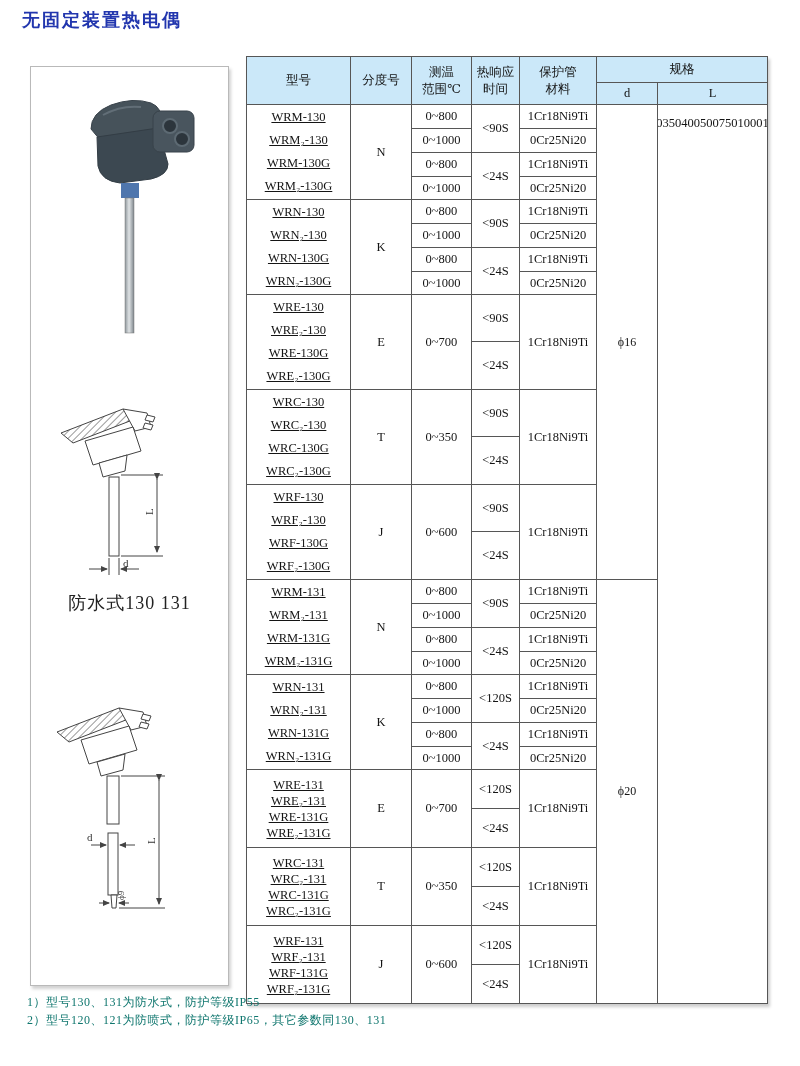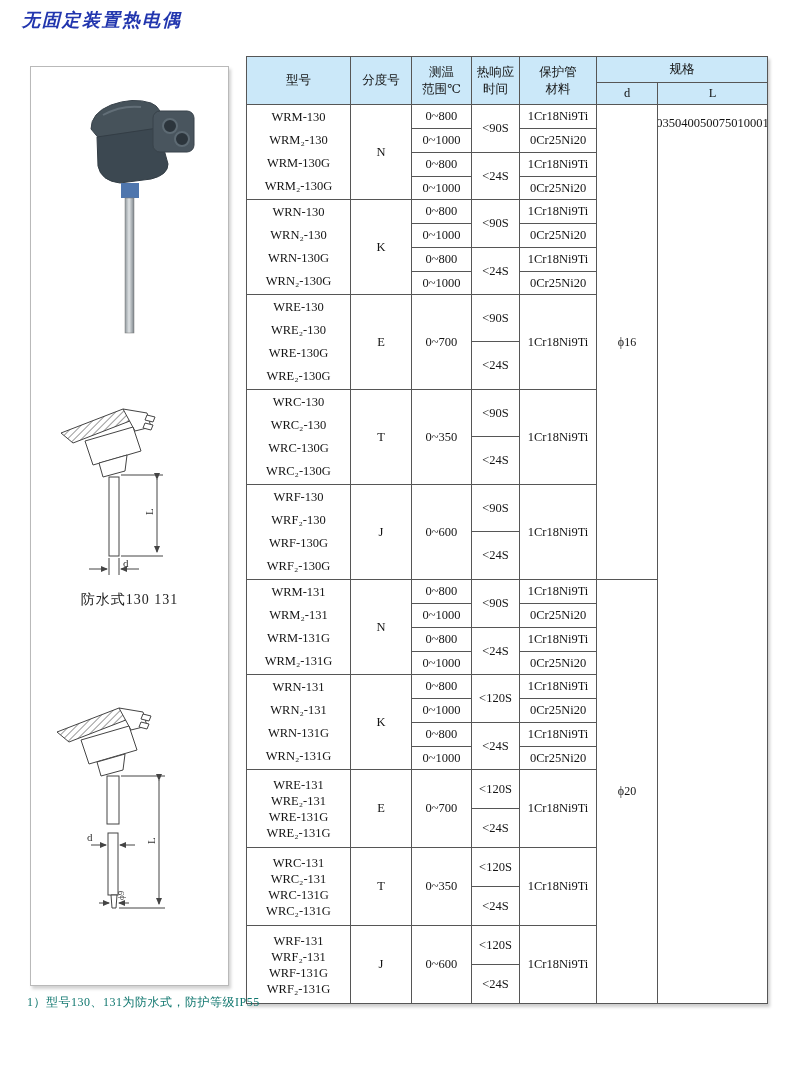--- a/index.html
+++ b/index.html
@@ -4,53 +4,53 @@
 <style>
   html,body { margin:0; padding:0; }
   body {
     width:800px; height:1066px; background:#ffffff; position:relative;
     font-family:"Liberation Serif","DejaVu Serif",serif; color:#1a1a1a;
     overflow:hidden;
   }
   .page-title {
     position:absolute; left:22px; top:8px;
     font-family:"Liberation Sans","DejaVu Sans",sans-serif;
-    font-size:18px; font-weight:bold; color:#2236ae; letter-spacing:2px;font-style:italic;
+    font-size:18px; font-weight:bold; color:#2236ae; letter-spacing:2px;
   }
   
   .panel {
     position:absolute; left:30px; top:66px; width:197px; height:918px;
     background:#fff; border:1px solid #b9b9b9;
     box-shadow:2px 3px 3px rgba(0,0,0,0.18);
   }
   .panel svg { position:absolute; left:0; }
   .svg-photo  { top:18px; }
   .svg-draw1  { top:330px; }
   .svg-draw2  { top:633px; }
   .caption {
     position:absolute; width:100%; text-align:center;
-    font-size:14px; color:#222; letter-spacing:1px;
+    font-size:18px; color:#222; letter-spacing:1px;
   }
   .cap1 { top:524px; }
   .cap2 { top:846px; }
   
   .spec-table {
     position:absolute; left:246px; top:37px;
     border-collapse:collapse; table-layout:fixed;
     width:521px; font-size:12.5px; color:#141414;
     box-shadow:2px 3px 3px rgba(0,0,0,0.2);
     margin-top:19px;
   }
   .spec-table td, .spec-table th {
     border:1px solid #565656; text-align:center; vertical-align:middle;
     padding:0; font-weight:normal; overflow:hidden;
   }
   .spec-table thead th { background:#cbe8f9; }
   .two-line { white-space:pre-line; line-height:17px; }
-  .models { white-space:pre-line; }
+  .models { white-space:pre-line;text-decoration:underline; }
   .loose { line-height:23px; }
   .tight { line-height:16px; }
   .h26{height:26px} .h22{height:22px}
   .h24{height:24px} .h23{height:23px}
   .h47{height:47px} .h48{height:48px}
   .h39{height:39px}
   .dcell { font-size:12px; }
   .l-stack { display:flex; justify-content:center; height:897px; }
   .l-stack div { height:34px; line-height:34px; }
   
@@ -378,13 +378,14 @@
       <td rowspan="2">1Cr18Ni9Ti</td>
     </tr>
     <tr class="h39">
       <td>&lt;24S</td>
     </tr>
   </tbody>
 </table>
 
 <div class="notes">
   <div>1）型号130、131为防水式，防护等级IP55</div>
+  <div>2）型号120、121为防喷式，防护等级IP65，其它参数同130、131</div>
 </div>
 
 </body></html>

